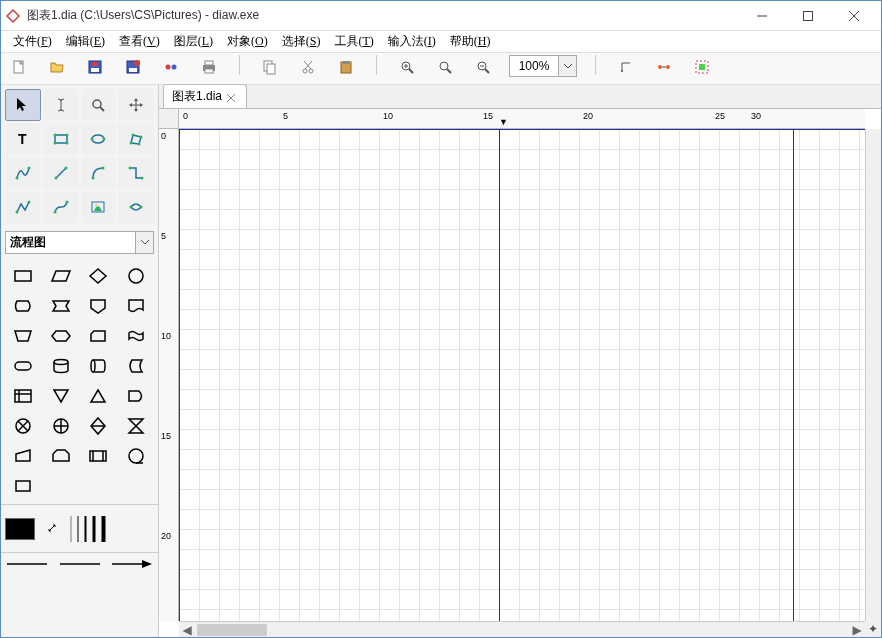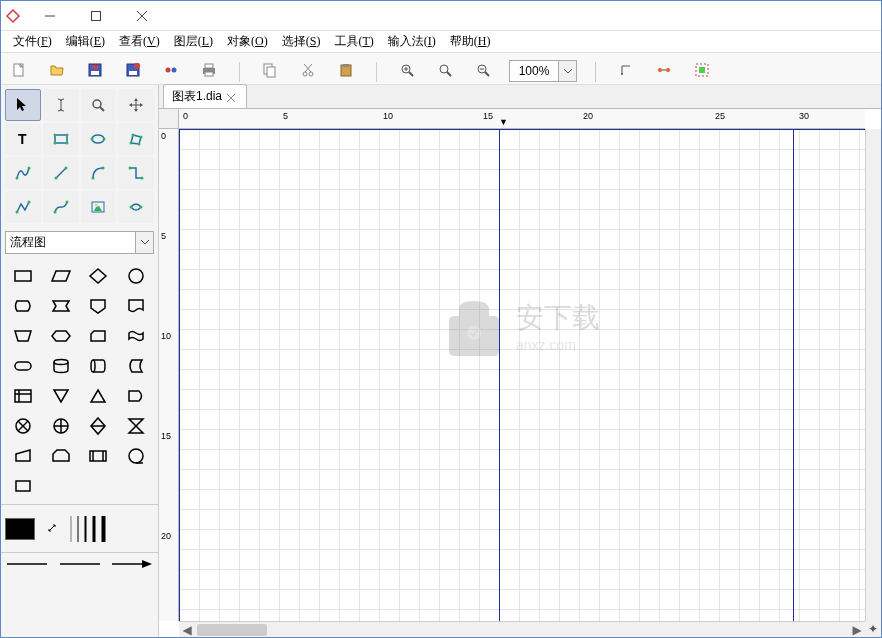--- a/index.html
+++ b/index.html
@@ -4,32 +4,32 @@
 <style>
 * { box-sizing: border-box; margin: 0; padding: 0; }
 body { font-family: "Microsoft YaHei", "Segoe UI", Tahoma, sans-serif; font-size: 12px; background: #fff; width: 882px; height: 638px; overflow: hidden; border: 1px solid #5a8ac7; }
 .titlebar { height: 30px; background: #fff; display: flex; align-items: center; padding: 0 4px; border-bottom: 1px solid #e0e0e0; }
 .titlebar-icon { width: 16px; height: 16px; margin-right: 6px; color: #d04040; }
 .titlebar-title { flex: 1; font-size: 12px; color: #333; }
 .win-btn { width: 46px; height: 30px; display: flex; align-items: center; justify-content: center; color: #444; cursor: pointer; }
 .menubar { height: 22px; display: flex; align-items: center; padding: 0 6px; gap: 2px; background: #fff; border-bottom: 1px solid #e0e0e0; }
 .menu-item { padding: 2px 6px; cursor: pointer; font-family: Liberation Serif, serif; }
 .menu-item u { text-decoration: underline; }
-.toolbar { height: 32px; display: flex; align-items: flex-end; padding: 2px 6px; gap: 14px; background: #f8f8f8; border-bottom: 1px solid #ddd; }
+.toolbar { height: 32px; display: flex; align-items: flex-start; padding: 2px 6px; gap: 14px; background: #f8f8f8; border-bottom: 1px solid #ddd; }
 .tb-btn { width: 24px; height: 24px; display: flex; align-items: center; justify-content: center; border-radius: 2px; cursor: pointer; }
 .tb-sep { width: 1px; height: 20px; background: #ccc; margin: 0 4px; }
 .zoom-select { display: flex; align-items: center; border: 1px solid #aaa; height: 22px; background: #fff; }
 .zoom-val { width: 48px; padding: 0 4px; text-align: center; }
 .zoom-dd { width: 18px; height: 20px; border-left: 1px solid #aaa; display: flex; align-items: center; justify-content: center; background: #f0f0f0; }
 .main { display: flex; height: calc(100% - 84px); }
 .sidebar { width: 158px; background: #f4f4f4; display: flex; flex-direction: column; border-right: 1px solid #ccc; }
 .tool-grid { display: grid; grid-template-columns: repeat(4, 1fr); gap: 2px; padding: 4px; }
 .tool { height: 32px; display: flex; align-items: center; justify-content: center; border: 1px solid transparent; cursor: pointer; background: #f0f0f0; border-radius: 2px; }
 .tool.active { background: #d0d8e8; border: 1px solid #8090b0; }
-.shape-select { margin: 4px; display: flex; }
+.shape-select { margin: 4px; display: flex; font-weight: bold; }
 .shape-select-val { flex: 1; border: 1px solid #aaa; padding: 2px 4px; background: #fff; }
 .shape-select-dd { width: 18px; border: 1px solid #aaa; border-left: none; background: #f0f0f0; display: flex; align-items: center; justify-content: center; }
 .shape-grid { display: grid; grid-template-columns: repeat(4, 1fr); gap: 2px; padding: 4px; overflow-y: auto; }
 .shape { height: 28px; display: flex; align-items: center; justify-content: center; cursor: pointer; }
 .style-area { padding: 6px 4px; border-top: 1px solid #ccc; display: flex; gap: 10px; align-items: center; height: 48px; }
 .swatch-group { display: flex; align-items: center; gap: 2px; }
 .fg-swatch { width: 30px; height: 22px; background: #000; border: 1px solid #666; position: relative; }
 .fg-swatch::after { content: ''; position: absolute; right: -8px; bottom: -8px; width: 30px; height: 22px; background: #fff; border: 1px solid #666; z-index: -1; }
 .line-style-samples { display: flex; gap: 3px; align-items: center; }
 .arrow-row { display: flex; justify-content: space-between; padding: 4px 6px; border-top: 1px solid #ccc; height: 22px; align-items: center; }
@@ -59,20 +59,21 @@
 </style>
 </head>
 <body>
 
 <div class="titlebar">
   <span class="titlebar-icon">
     <svg viewBox="0 0 16 16" width="16" height="16">
         <path d="M2 8 L8 2 L14 8 L8 14 Z" fill="none" stroke="#d04040" stroke-width="1.5"></path>
       </svg>
   </span>
+  <span class="titlebar-title">图表1.dia (C:\Users\CS\Pictures) - diaw.exe</span>
   <div class="win-btn">
       <svg width="10" height="10">
         <line x1="0" y1="5" x2="10" y2="5" stroke="currentColor"></line>
       </svg>
     </div>
   <div class="win-btn">
       <svg width="10" height="10">
         <rect x="0.5" y="0.5" width="9" height="9" fill="none" stroke="currentColor"></rect>
       </svg>
     </div>
@@ -563,46 +564,35 @@
     </div>
     <div class="canvas-wrap">
       <div class="ruler-corner"></div>
       <div class="ruler-h">
         <span class="tick" style="left:4px">0</span>
         <span class="tick" style="left:104px">5</span>
         <span class="tick" style="left:204px">10</span>
         <span class="tick" style="left:304px">15</span>
         <span class="tick" style="left:404px">20</span>
         <span class="tick" style="left:536px">25</span>
-        <span class="tick" style="left:620px">30</span>
+        <span class="tick" style="left:572px">30</span>
         <span style="position:absolute;left:320px;top:8px">▼</span>
       </div>
       <div class="ruler-v">
         <span class="tick" style="top:2px">0</span>
         <span class="tick" style="top:102px">5</span>
         <span class="tick" style="top:202px">10</span>
         <span class="tick" style="top:302px">15</span>
         <span class="tick" style="top:402px">20</span>
       </div>
       <div class="canvas">
         <div class="guide-v" style="left:0px"></div>
         <div class="guide-v" style="left:320px"></div>
         <div class="guide-v" style="left:614px"></div>
         <div class="guide-h" style="top:0px"></div>
-        <div class="watermark">
-          <svg class="watermark-icon" viewBox="0 0 60 70">
-              <path d="M15 18 Q15 10 30 10 Q45 10 45 18 L45 25 L50 25 Q55 25 55 30 L55 60 Q55 65 50 65 L10 65 Q5 65 5 60 L5 30 Q5 25 10 25 L15 25 Z" fill="#888"></path>
-              <circle cx="30" cy="42" r="7" fill="#aaa"></circle>
-              <path d="M26 42 L29 45 L34 39" stroke="#888" stroke-width="2" fill="none"></path>
-            </svg>
-          <div>
-            <div class="watermark-text">安下载</div>
-            <div class="watermark-sub">anxz.com</div>
-          </div>
-        </div>
       </div>
       <div class="scrollbar-v"></div>
       <div class="scrollbar-h">
         <div class="sb-btn">◀</div>
         <div class="sb-thumb-h" style="width:70px"></div>
         <div style="flex:1"></div>
         <div class="sb-btn">▶</div>
       </div>
       <div class="sb-corner">✦</div>
     </div>

